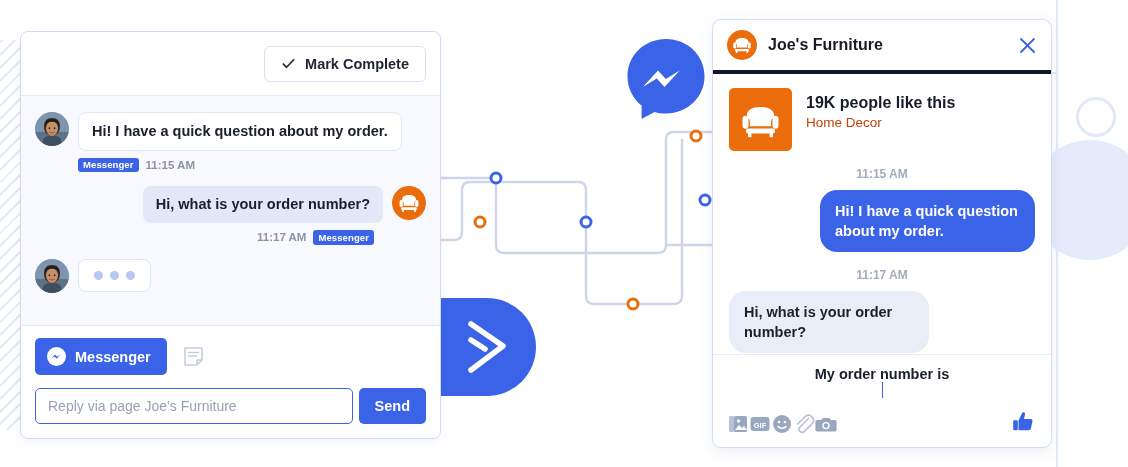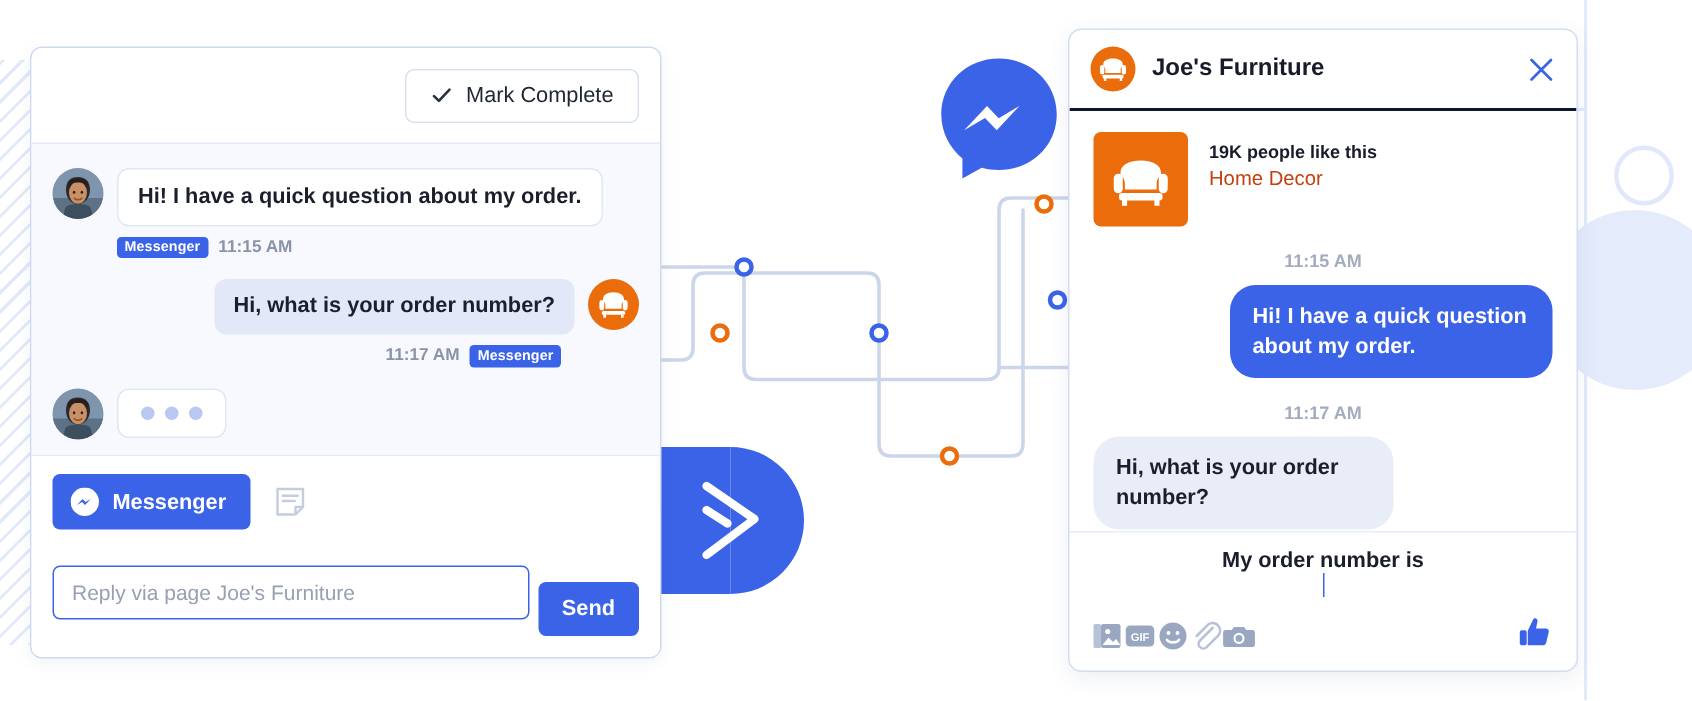--- a/index.html
+++ b/index.html
@@ -99,21 +99,21 @@
   }
   .mark-complete {
     display: inline-flex;
     align-items: center;
     gap: 9px;
     border: 1px solid #d8e0f0;
     border-radius: 6px;
     background: #fff;
     padding: 9px 16px;
     font-size: 14.5px;
-    font-weight: normal;
+    font-weight: bold;
     color: #1f2533;
     cursor: pointer;
     white-space: nowrap;
   }
   .check-ic { width: 15px; height: 15px; display: block; }
 
   .lc-thread {
     flex: 1 1 auto;
     background: #f7f9ff;
     padding: 16px 14px 8px 14px;
@@ -220,41 +220,40 @@
     background: #fff;
   }
   .reply-input::placeholder { color: #98a1b3; }
   .send-btn {
     background: #3b63e8; color: #fff;
     border: none; border-radius: 5px;
     height: 36px; padding: 0 16px;
     font-size: 14.5px; font-weight: bold;
     font-family: "Liberation Sans", sans-serif;
     cursor: pointer;
-    margin-top: 22px;
   }
 
   
   .right-widget {
     position: absolute;
     left: 712px; top: 19px;
     width: 340px; height: 429px;
     background: #fff;
     border: 1px solid #d2dcf3;
     border-radius: 9px;
     box-shadow: 0 4px 14px rgba(60,80,140,.09);
     overflow: hidden;
     display: flex; flex-direction: column;
   }
   .rw-header {
     flex: 0 0 auto;
     height: 54px;
     display: flex; align-items: center; gap: 11px;
     padding: 0 14px;
-    border-bottom: 2px solid #0f172a;
+    border-bottom: 4px solid #0f172a;
   }
   .rw-logo {
     width: 30px; height: 30px; border-radius: 50%;
     background: #ea6c0a;
     display: flex; align-items: center; justify-content: center;
     flex: 0 0 auto;
   }
   .rw-title { font-size: 16px; font-weight: bold; color: #171c28; flex: 1 1 auto; }
   .close-ic { width: 19px; height: 19px; cursor: pointer; }
 
@@ -264,21 +263,21 @@
     overflow: hidden;
   }
   .page-card { display: flex; gap: 14px; align-items: flex-start; }
   .page-thumb {
     width: 63px; height: 63px;
     border-radius: 5px;
     background: #ea6c0a;
     display: flex; align-items: center; justify-content: center;
     flex: 0 0 auto;
   }
-  .page-likes { font-size: 12px; font-weight: bold; color: #171c28; margin-top: 6px; }
+  .page-likes { font-size: 16px; font-weight: bold; color: #171c28; margin-top: 6px; }
   .page-cat { font-size: 13.5px; color: #c2410c; margin-top: 3px; }
 
   .ts-center {
     text-align: center;
     font-size: 12px; font-weight: bold;
     color: #a3abbd;
     margin: 16px 0 9px 0;
   }
   .rw-row { display: flex; }
   .rw-row.out { justify-content: flex-end; }

